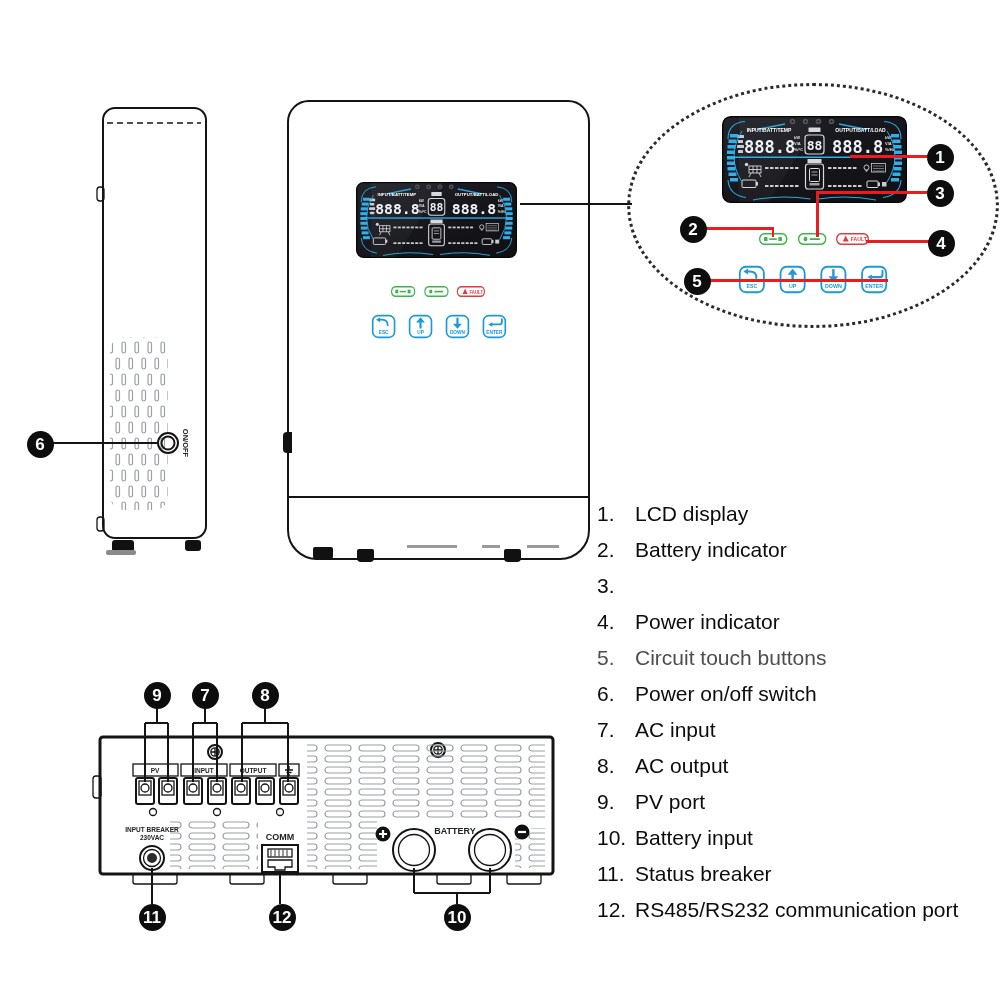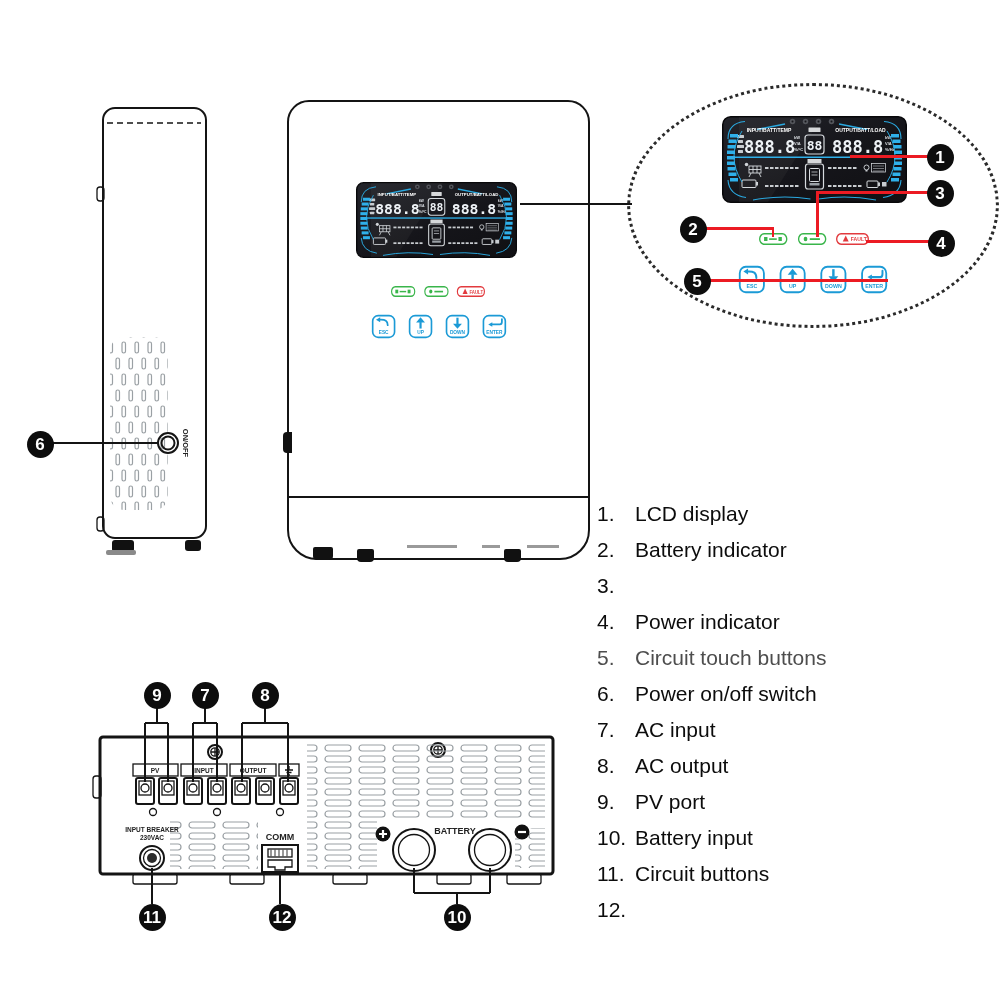--- a/index.html
+++ b/index.html
@@ -478,20 +478,21 @@
     <div class="legend-row">
         <span class="legend-num">9.</span>
         <span>PV port</span>
       </div>
     <div class="legend-row">
         <span class="legend-num">10.</span>
         <span>Battery input</span>
       </div>
     <div class="legend-row">
         <span class="legend-num">11.</span>
-        <span>Circuit buttons</span>
+        <span>Status breaker</span>
       </div>
     <div class="legend-row">
         <span class="legend-num">12.</span>
+        <span>RS485/RS232 communication port</span>
       </div>
   </div>
 
 </div>
 
 </body></html>

